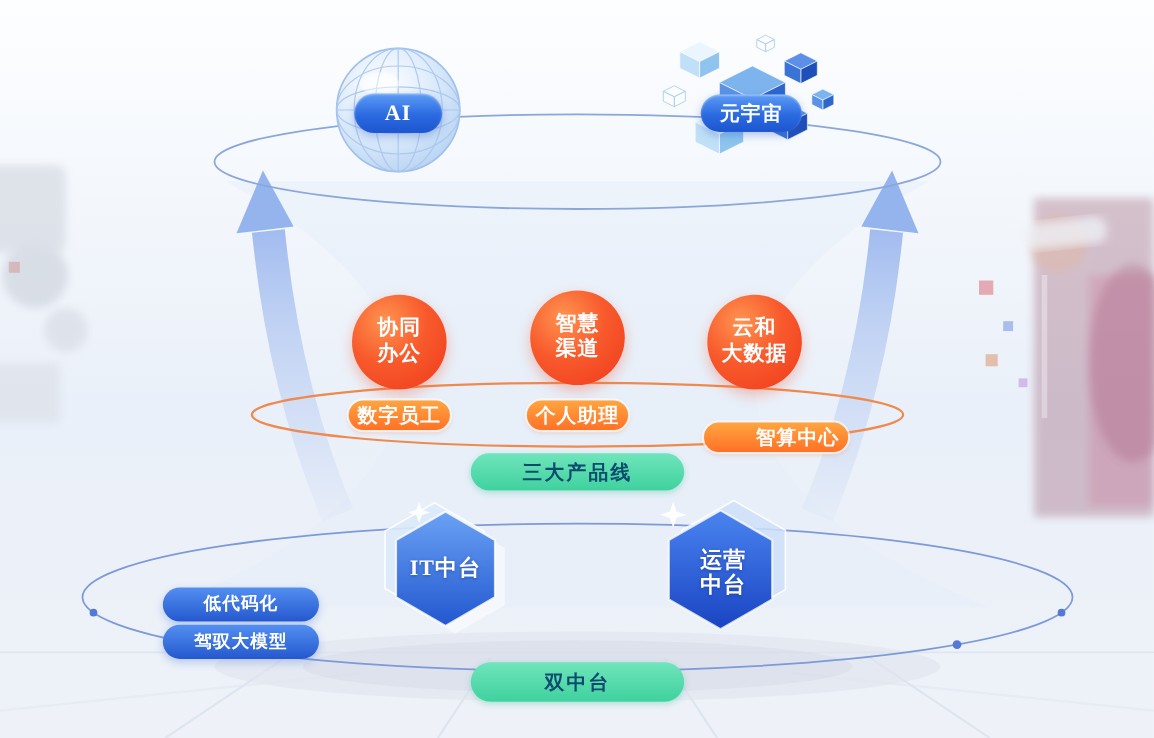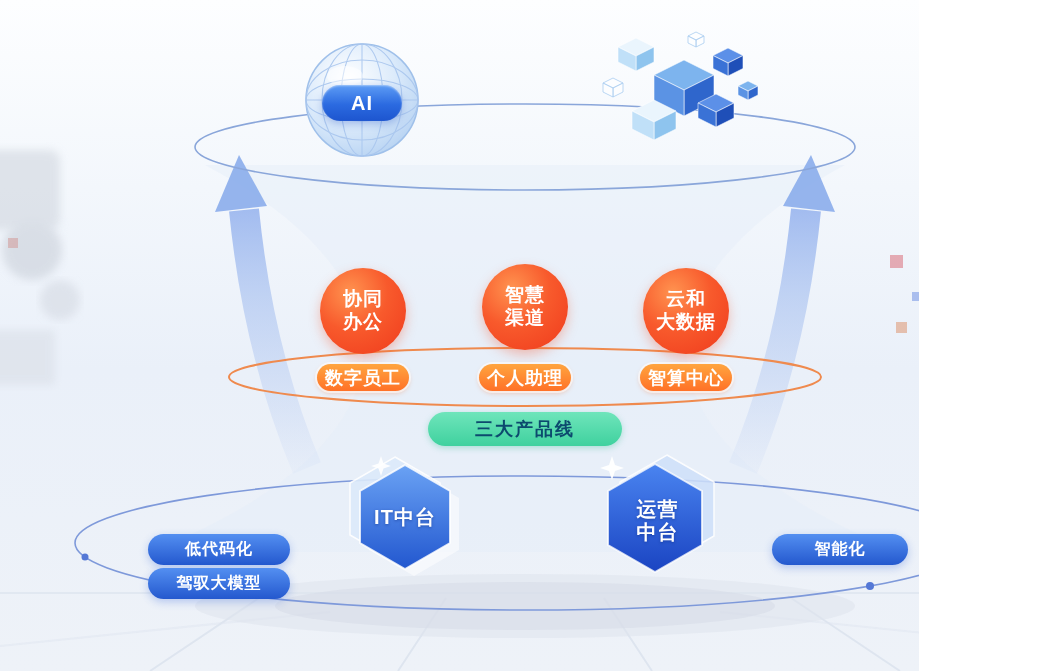--- a/index.html
+++ b/index.html
@@ -1,18 +1,18 @@
 <!DOCTYPE html>
 <html><head>
 <meta charset="utf-8">
 <style>
   html,body{margin:0;padding:0;background:#ffffff;}
-  .canvas{position:relative;width:919px;height:671px;overflow:hidden;
+  .canvas{position:relative;width:1049px;height:671px;overflow:hidden;
     background:linear-gradient(180deg,#fdfeff 0%,#f3f7fc 28%,#eaf0f9 55%,#eef2f8 100%);
-    font-family:Liberation Sans, sans-serif;}
+    font-family:Liberation Serif, serif;}
   .abs{position:absolute;}
   svg.bg{position:absolute;left:0;top:0;}
   .badge-blue{position:absolute;display:flex;align-items:center;justify-content:center;
     color:#fff;font-weight:bold;border-radius:18px;letter-spacing:1px;
     background:linear-gradient(180deg,#5d9cf5 0%,#2b6ae0 55%,#1d55cf 100%);
     box-shadow:0 3px 8px rgba(40,90,200,.35), inset 0 1px 2px rgba(255,255,255,.45);}
   .band{position:absolute;display:flex;align-items:center;justify-content:center;
     border-radius:18px;color:#0c4a6e;font-weight:bold;font-size:18px;letter-spacing:2px;
     background:linear-gradient(180deg,#6fe5bb 0%,#3fd19e 100%);
     box-shadow:0 2px 6px rgba(55,190,150,.35);}
@@ -163,44 +163,44 @@
       </g>
 
       <polygon points="160,55 170,60 160,65 150,60" fill="#7db4ee"></polygon>
       <polygon points="170,60 170,69 160,74 160,65" fill="#2f66cc"></polygon>
       <polygon points="150,60 150,69 160,74 160,65" fill="#5b93e4"></polygon>
     </svg>
   </div>
 
   <div class="badge-blue" style="left:322px;top:85px;width:80px;height:36px;font-size:20px;">AI</div>
 
+  <div class="badge-blue" style="left:637px;top:86px;width:92px;height:34px;font-size:18px;">元宇宙</div>
 
 
   <div class="pcircle" style="left:320px;top:268px;">
     <span>协同</span>
     <span>办公</span>
   </div>
   <div class="pcircle" style="left:482px;top:264px;">
     <span>智慧</span>
     <span>渠道</span>
   </div>
   <div class="pcircle" style="left:643px;top:268px;">
     <span>云和</span>
     <span>大数据</span>
   </div>
 
   <div class="chip" style="left:317px;top:364px;">数字员工</div>
   <div class="chip" style="left:479px;top:364px;">个人助理</div>
-  <div class="chip" style="left:640px;top:364px;">智算中心</div>
+  <div class="chip" style="left:640px;top:384px;padding-left:39px;">智算中心</div>
 
   <div class="band" style="left:428px;top:412px;width:194px;height:34px;">三大产品线</div>
 
   <div class="side-pill" style="left:148px;top:497px;width:142px;">低代码化</div>
   <div class="side-pill" style="left:148px;top:531px;width:142px;">驾驭大模型</div>
-  <div class="side-pill" style="left:772px;top:497px;width:136px;">智能化</div>
 
   <div class="hex" style="left:340px;top:450px;width:130px;height:135px;">
     <svg width="130" height="135" viewBox="0 0 130 135">
       <defs>
         <linearGradient id="hexg1" x1="0" y1="0" x2="0" y2="1">
           <stop offset="0" stop-color="#6aa2f4"></stop>
             <stop offset="1" stop-color="#2257cf"></stop>
         </linearGradient>
       </defs>
       <g transform="translate(-10,-8)">
@@ -228,14 +228,15 @@
       </g>
       <polygon points="65,14 112,41 112,95 65,122 18,95 18,41" fill="url(#hexg2)" stroke="rgba(255,255,255,0.75)" stroke-width="2"></polygon>
       <path d="M22 6 L25 15 L34 18 L25 21 L22 30 L19 21 L10 18 L19 15 Z" fill="#ffffff" opacity="0.95"></path>
     </svg>
     <div class="hex-label">
       <span>运营</span>
       <span>中台</span>
     </div>
   </div>
 
+  <div class="band" style="left:428px;top:602px;width:194px;height:36px;">双中台</div>
 
 </div>
 
 </body></html>

